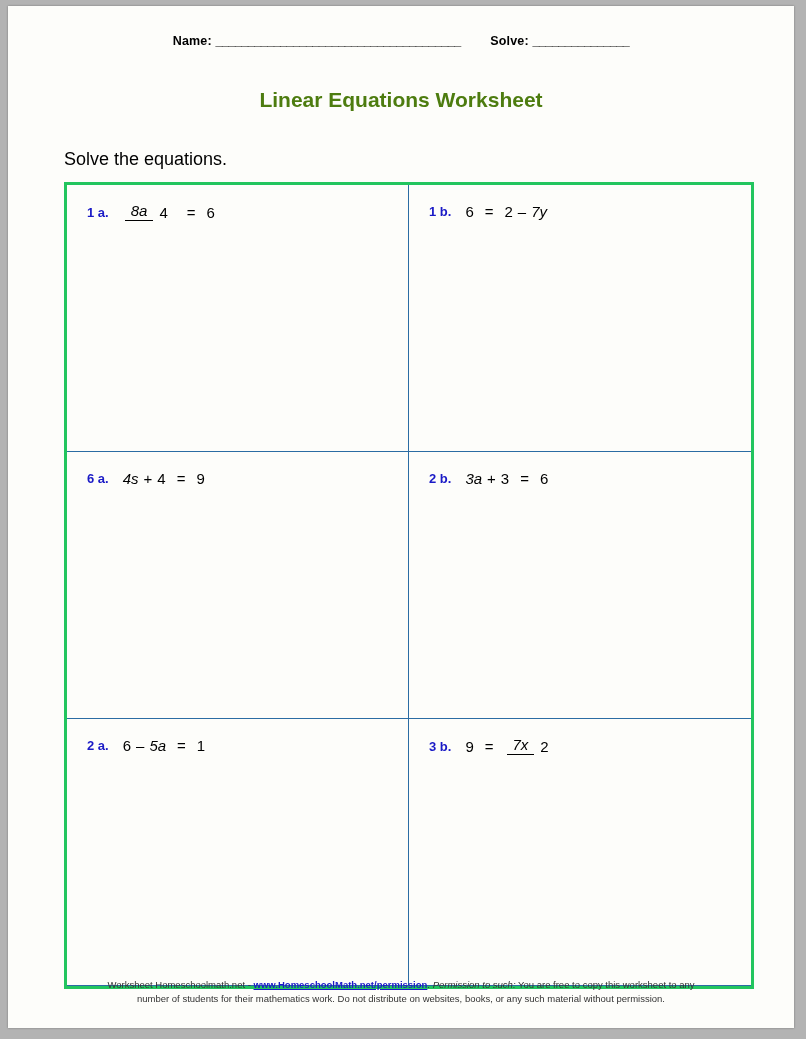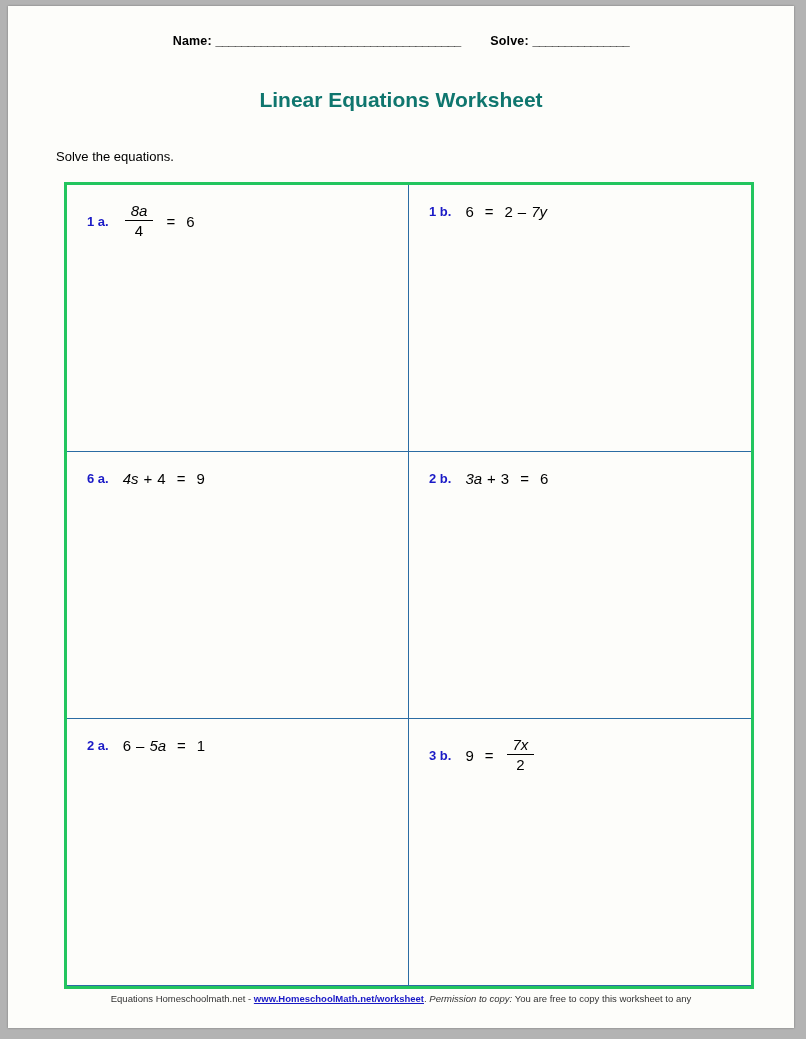--- a/index.html
+++ b/index.html
@@ -39,27 +39,27 @@
   .header-line .gap { display: inline-block; width: 22px; }
 
   .title {
     position: absolute;
     left: 0;
     top: 82px;
     width: 100%;
     text-align: center;
     font-size: 21px;
     font-weight: bold;
-    color: #0f766e;
+    color: #4d7c0f;
   }
   .instructions {
     position: absolute;
-    left: 48px;
+    left: 56px;
     top: 143px;
-    font-size: 13px;
+    font-size: 18px;
     color: #000;
   }
 
   .grid {
     position: absolute;
     left: 56px;
     top: 176px;
     width: 690px;
     border: 3px solid #22c55e;
     box-sizing: border-box;
@@ -94,21 +94,20 @@
     display: flex;
     align-items: center;
     white-space: nowrap;
     font-size: 15px;
   }
   .expr .op { margin: 0 5px; }
   .expr .eq { margin: 0 11px; }
   .ital { font-style: italic; }
   .frac {
     display: inline-flex;
-    flex-direction: column;
     align-items: center;
     vertical-align: middle;
     margin: 0 2px;
     line-height: 1.15;
   }
   .frac .num {
     padding: 0 6px 1px 6px;
     border-bottom: 1px solid #000;
     font-size: 15px;
   }
@@ -231,17 +230,18 @@
             <span class="den">2</span>
           </span>
         </span>
       </div>
     </div>
 
   </div>
 
   <div class="footer">
     <div>
-      <span>Equations Homeschoolmath.net - </span><span class="link">www.HomeschoolMath.net/worksheet</span><span>.  </span><span class="ital">Permission to copy:</span><span> You are free to copy this worksheet to any</span>
-    </div>
+      <span>Worksheet Homeschoolmath.net - </span><span class="link">www.HomeschoolMath.net/permission</span><span>.  </span><span class="ital">Permission to such:</span><span> You are free to copy this worksheet to any</span>
+    </div>
+    <div>number of students for their mathematics work. Do not distribute on websites, books, or any such material without permission.</div>
   </div>
 
 </div>
 
 </body></html>

